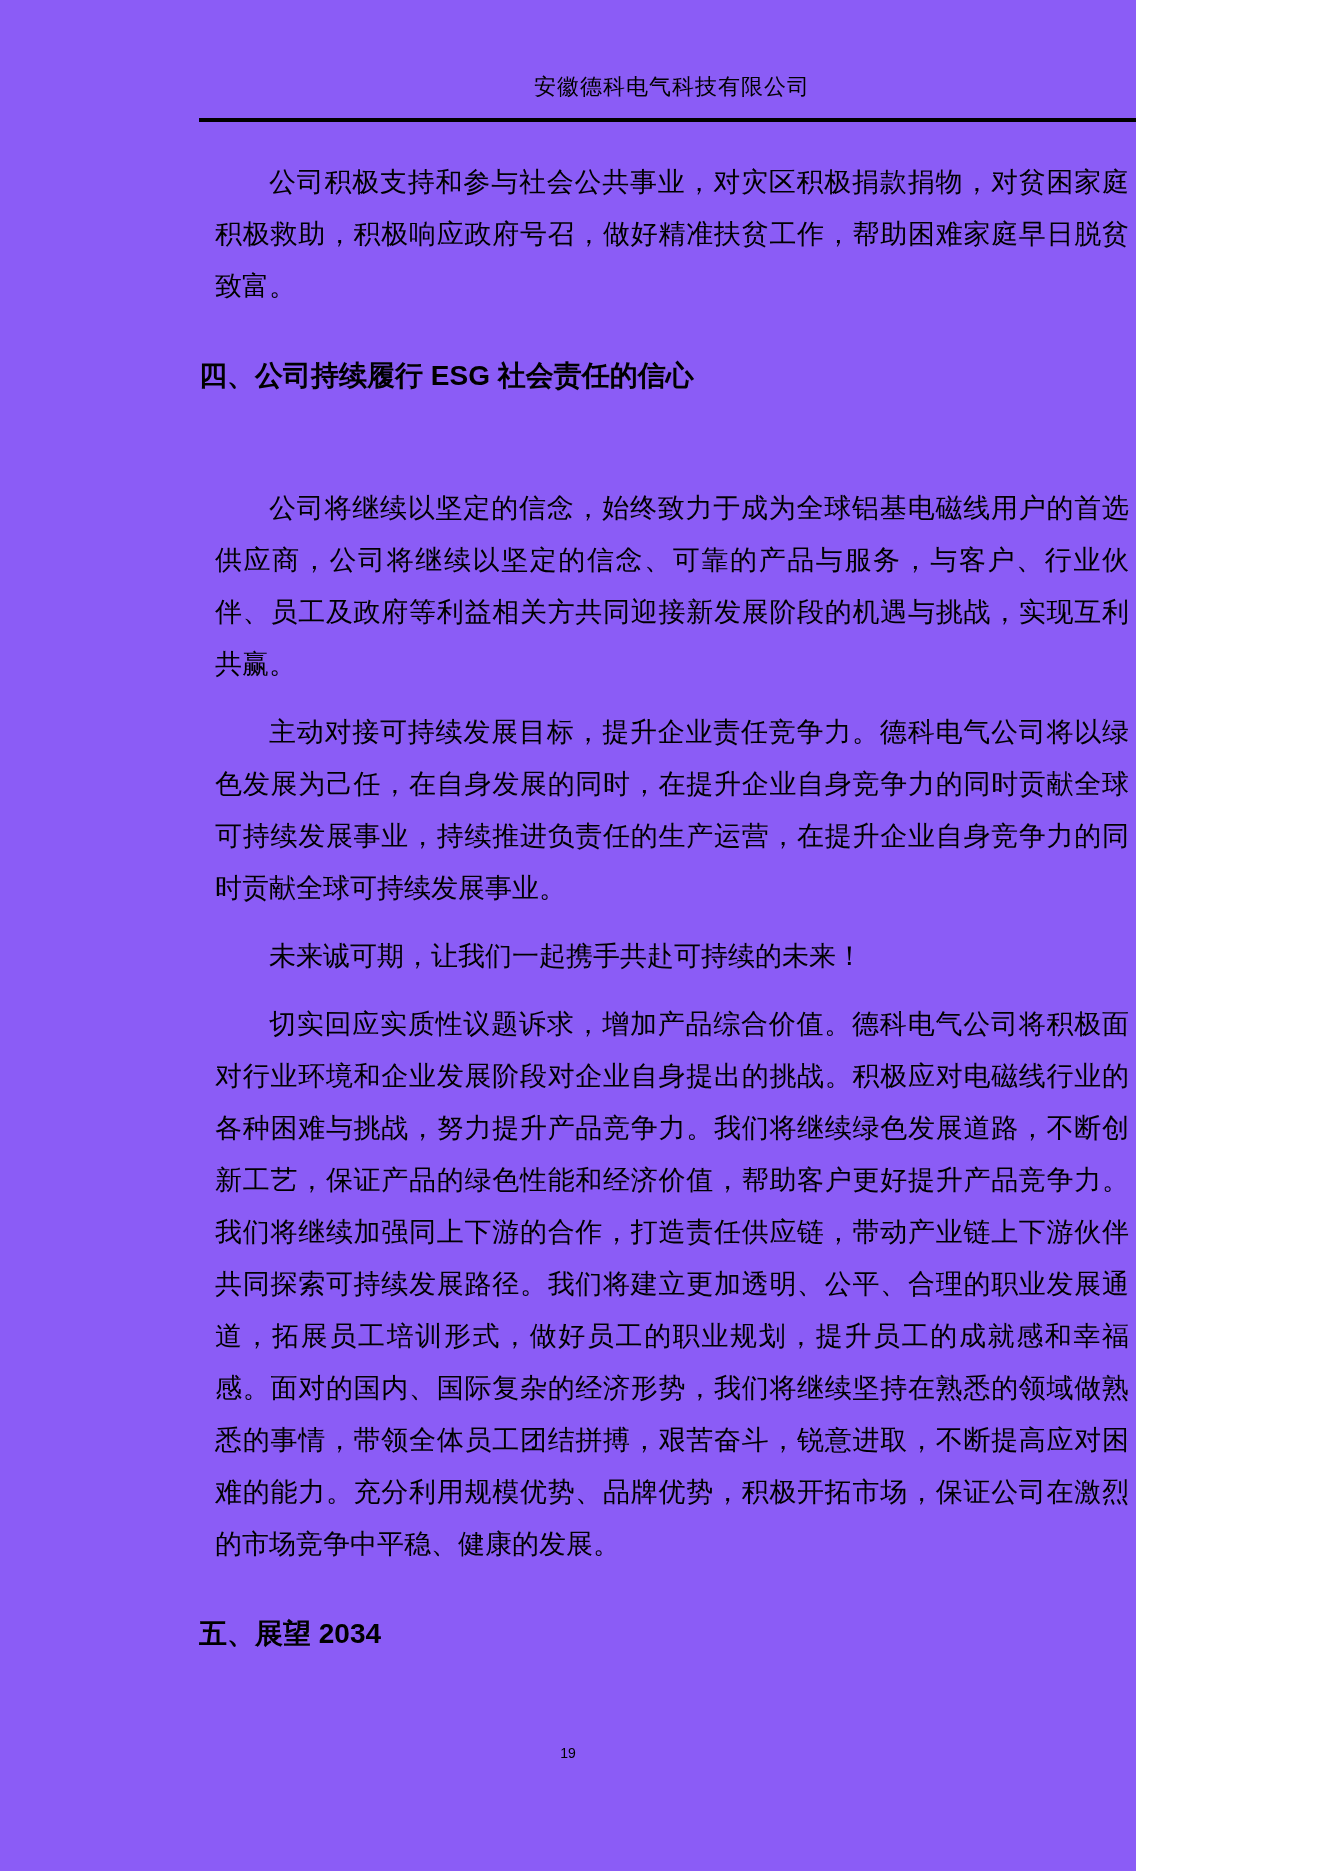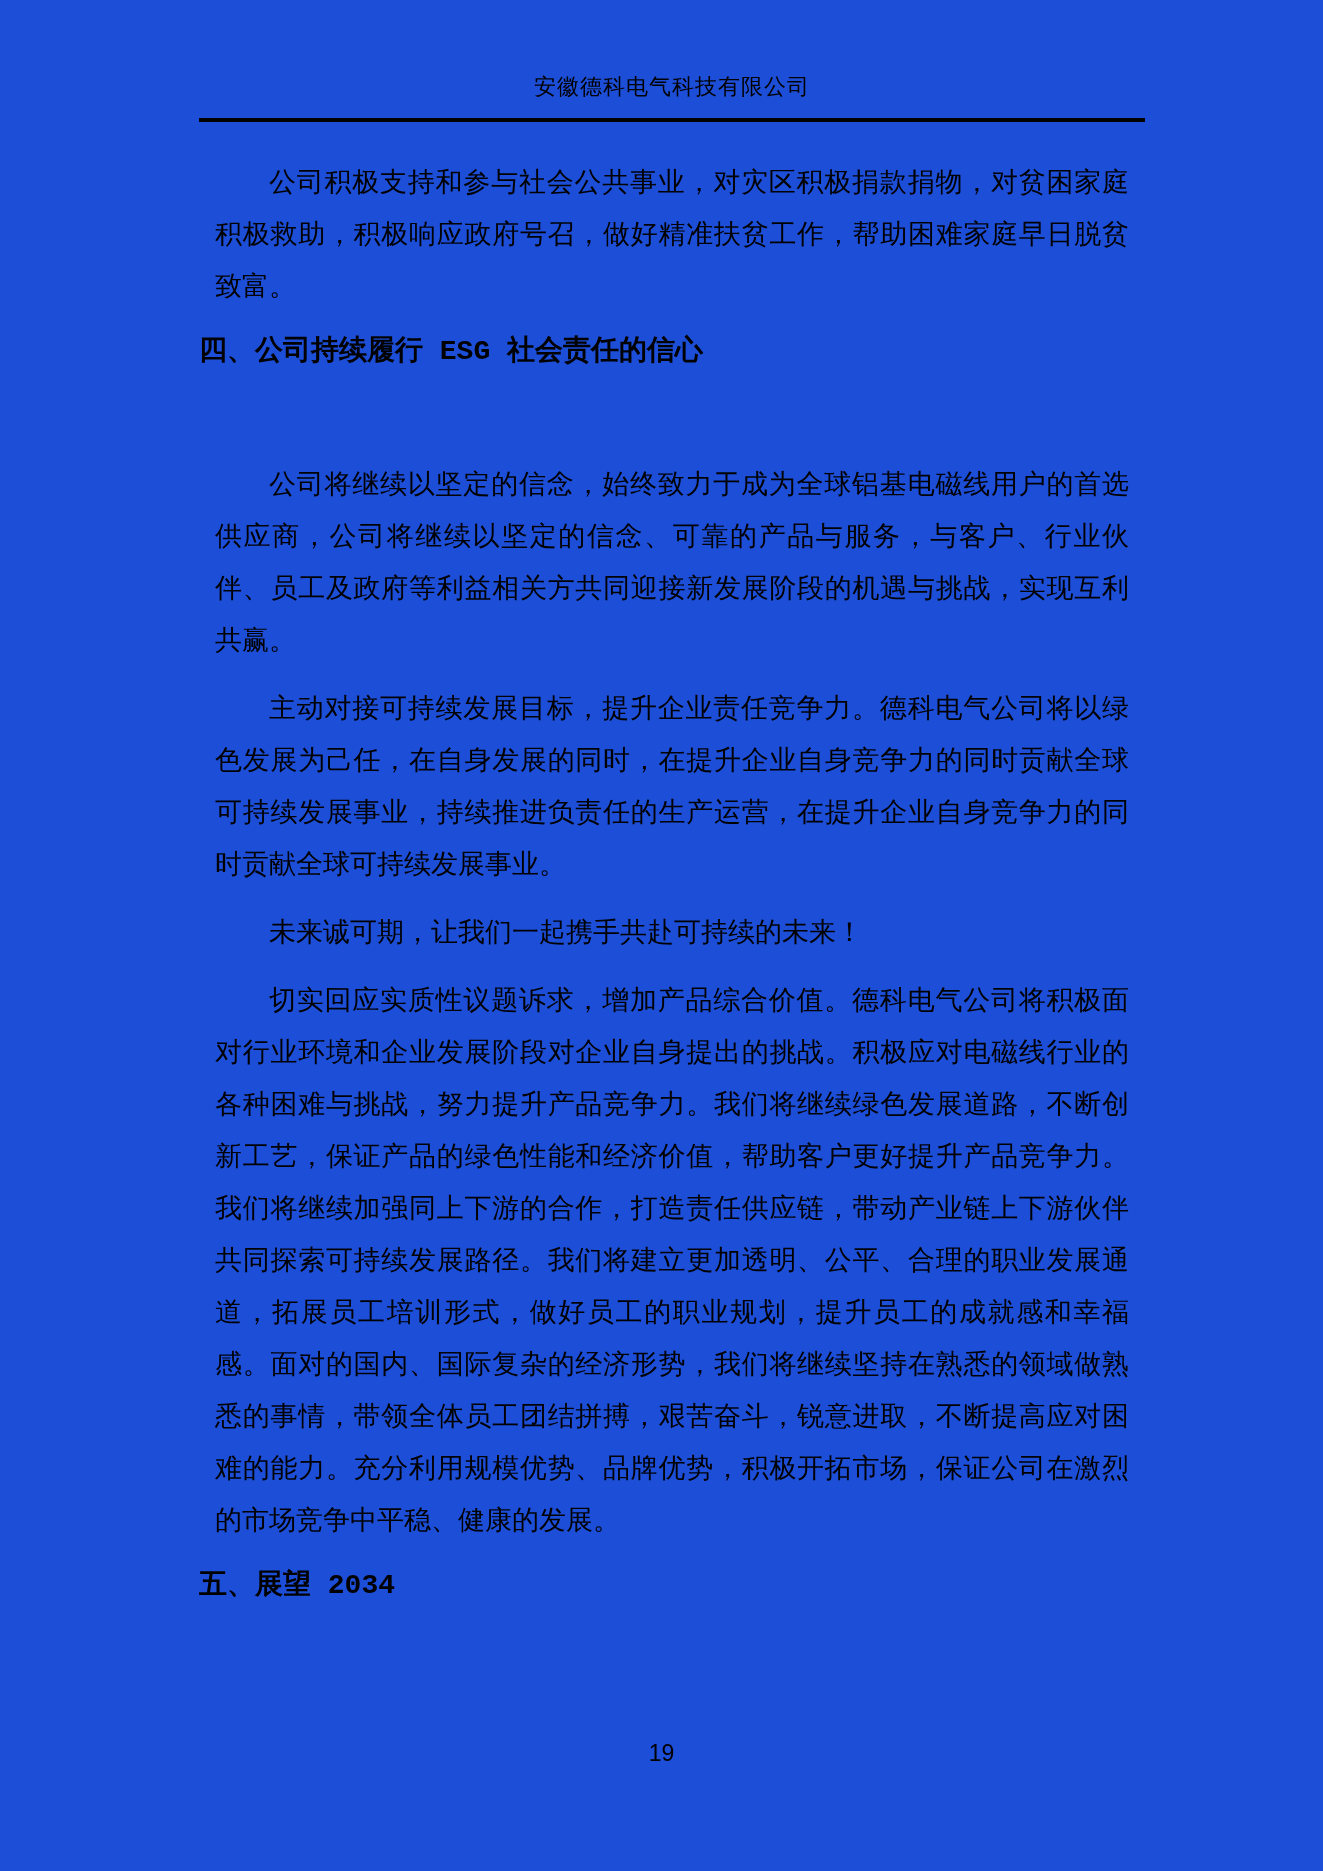--- a/index.html
+++ b/index.html
@@ -2,23 +2,23 @@
 <html><head>
 <meta charset="utf-8">
 <style>
   html, body {
     margin: 0;
     padding: 0;
     background: #ffffff;
   }
   .page {
     position: relative;
-    width: 1323px;
+    width: 1136px;
     height: 1871px;
-    background: #1d4ed8;
+    background: #8b5cf6;
     color: #000000;
     overflow: hidden;
   }
   .doc-header {
     padding-top: 72px;
   }
   .company-name {
     margin-left: 199px;
     width: 946px;
     text-align: center;
@@ -44,38 +44,38 @@
     text-justify: inter-ideograph;
   }
   .para {
     margin: 16px;
     text-indent: 54px;
   }
   .para.first {
     margin-top: 34px;
   }
   .heading {
-    font-family: Liberation Mono, monospace;
+    font-family: Liberation Sans, sans-serif;
     font-weight: 700;
     font-size: 28px;
     line-height: 44px;
-    margin: 18px 0 84px 0;
+    margin: 42px 0 84px 0;
     text-indent: 0;
     text-align: left;
   }
   .doc-footer {
     position: absolute;
     left: 0;
     top: 1738px;
     width: 100%;
     text-align: center;
   }
   .page-number {
     font-family: "Liberation Sans", "DejaVu Sans", sans-serif;
-    font-size: 23px;
+    font-size: 14px;
     line-height: 30px;
   }
 </style>
 </head>
 <body>
 
 <div class="page">
 
   <header class="doc-header">
     <div class="company-name">安徽德科电气科技有限公司</div>

